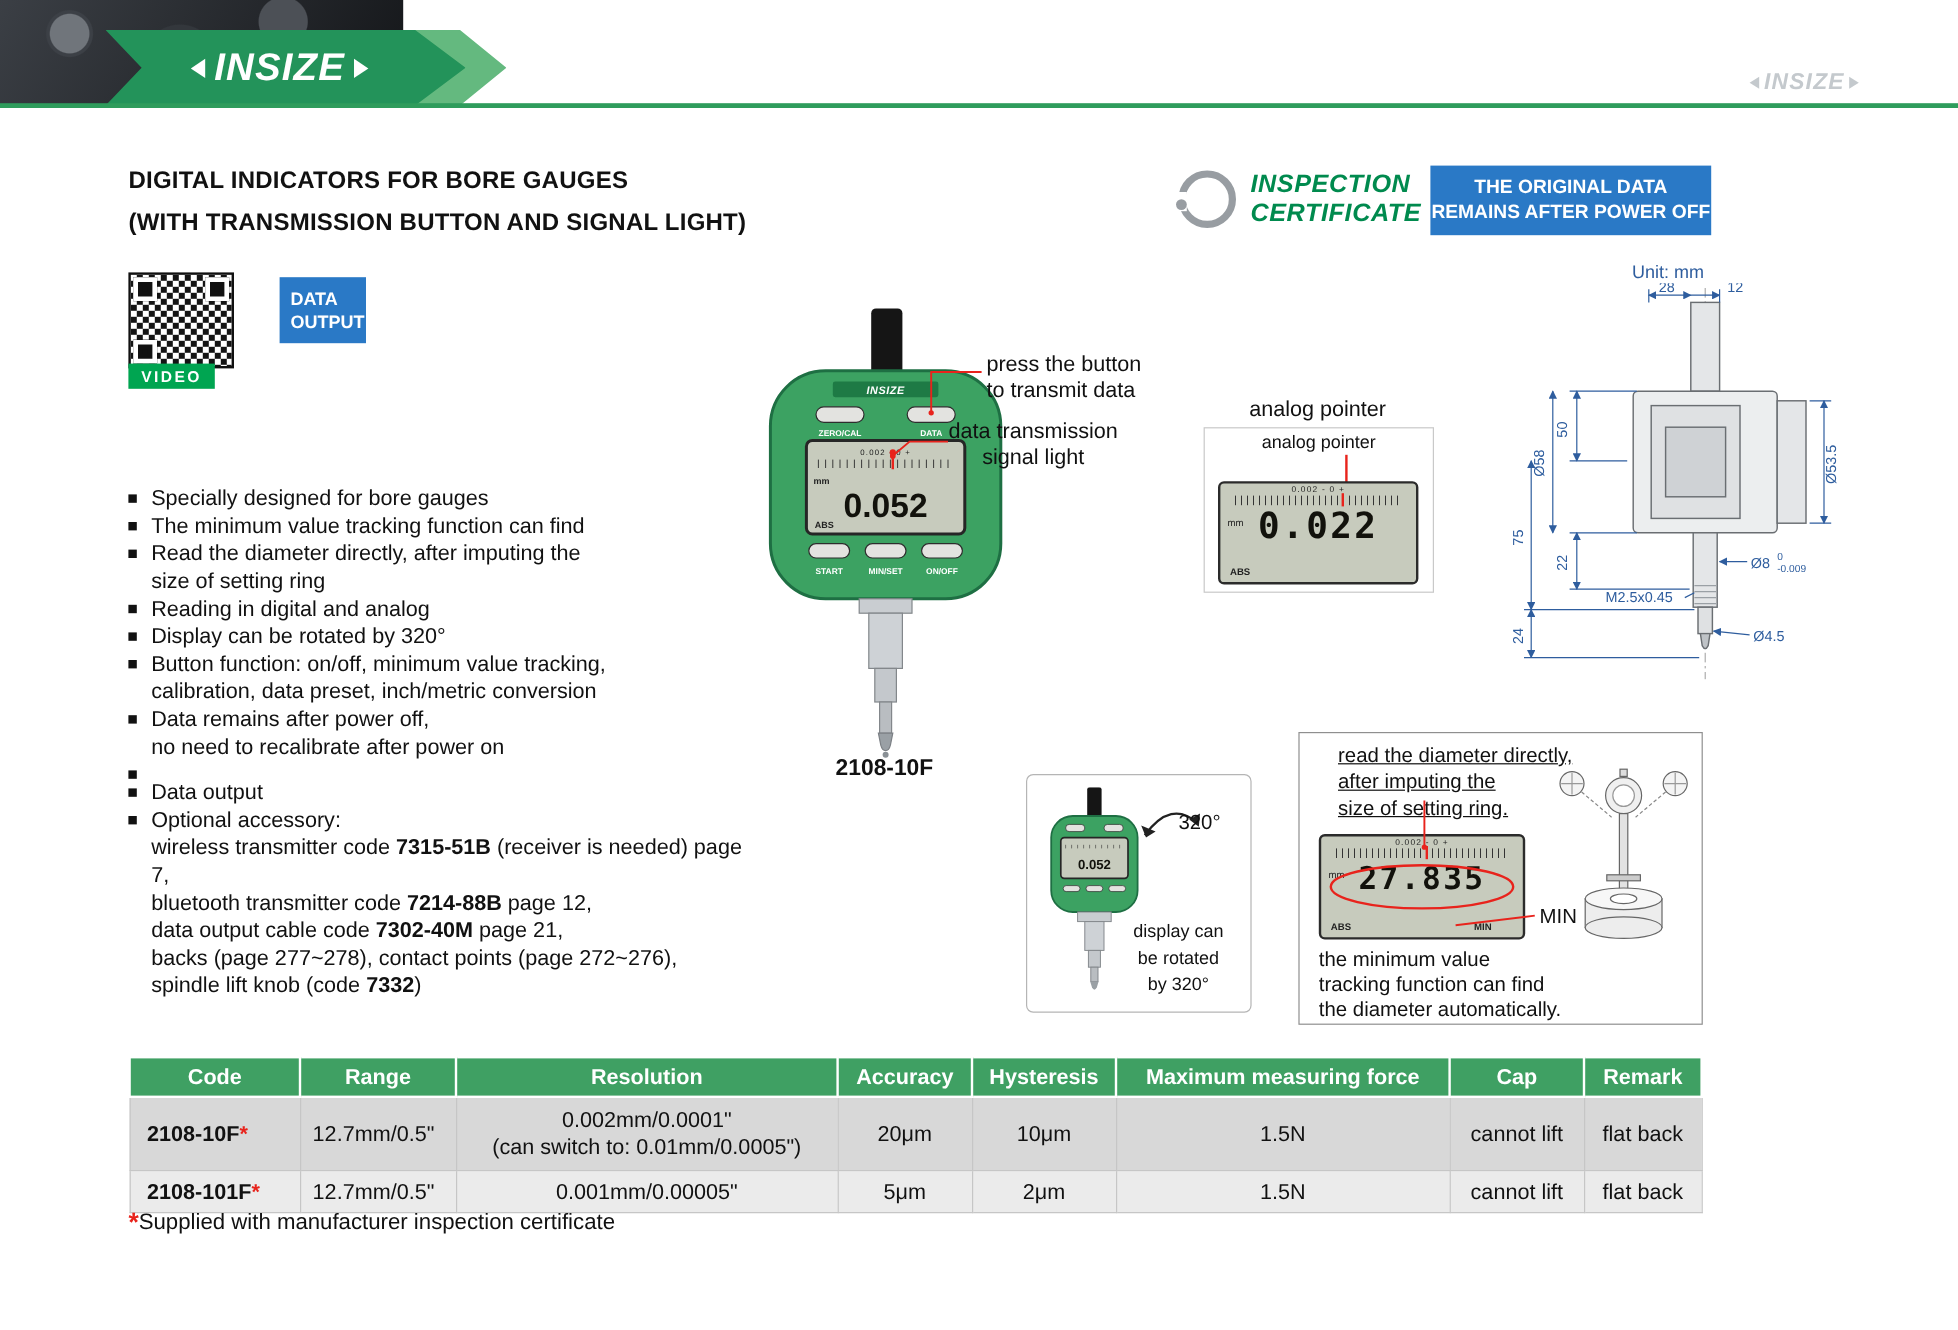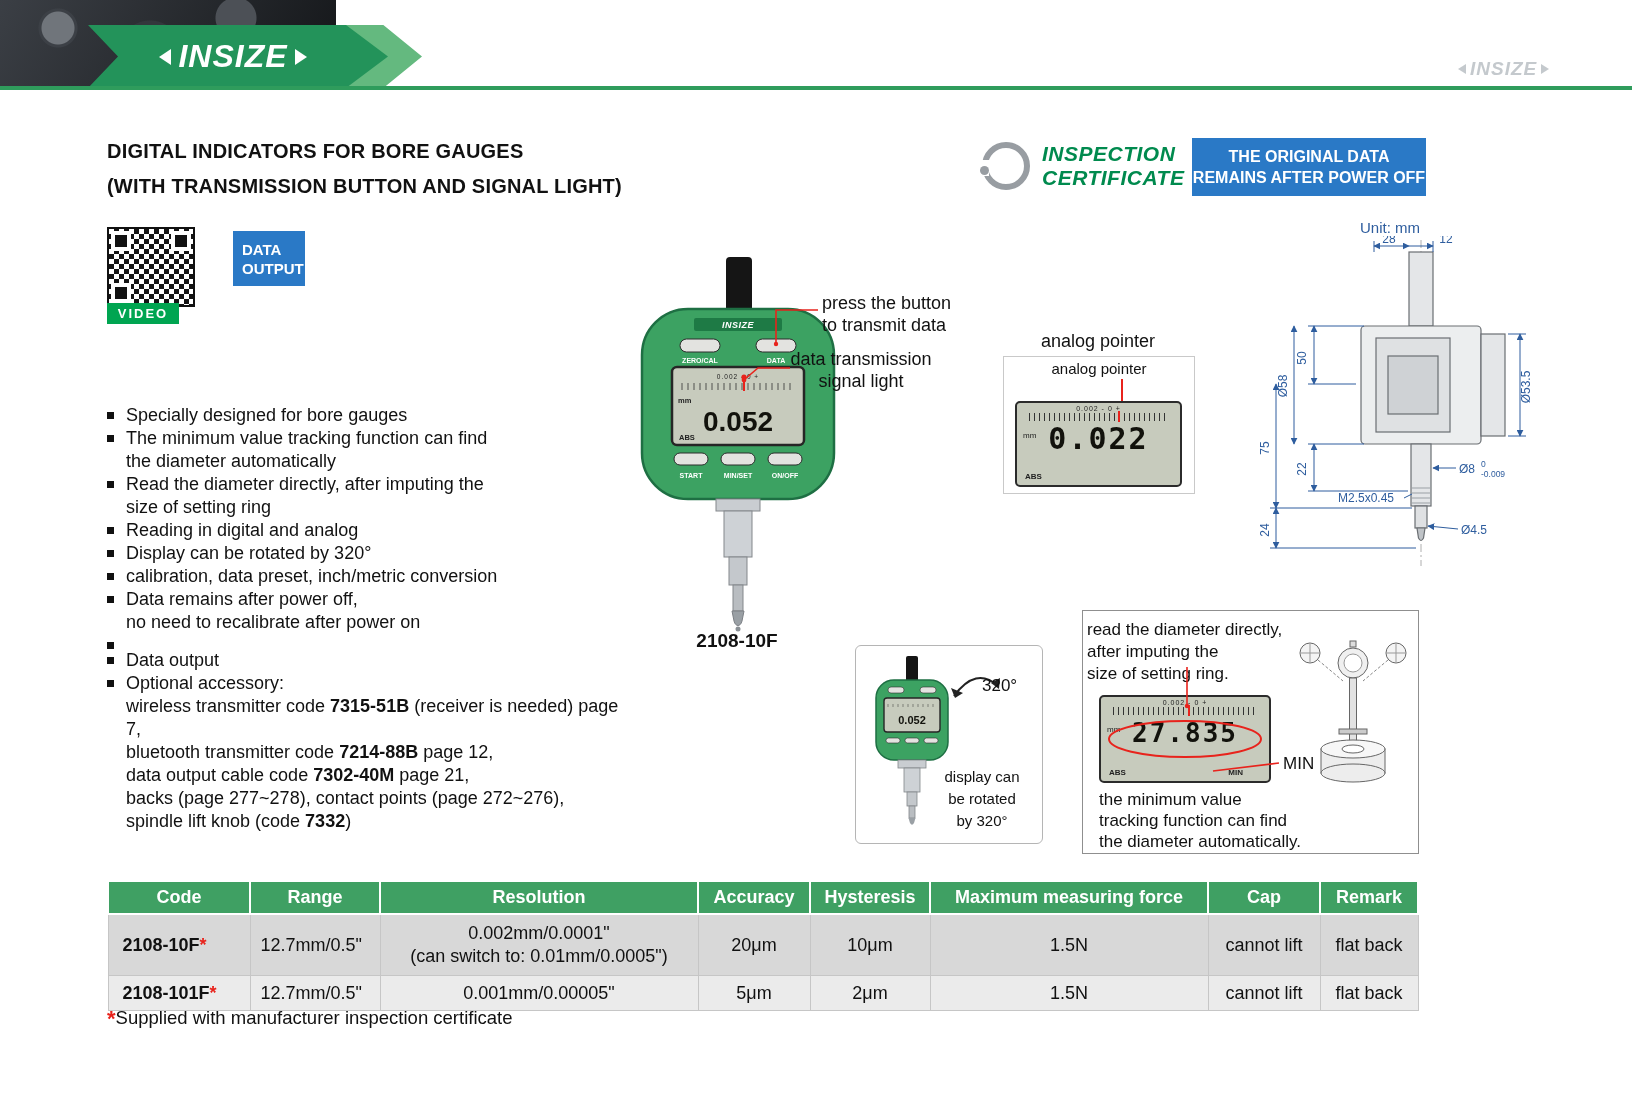--- a/index.html
+++ b/index.html
@@ -93,21 +93,21 @@
   
   .rot-box{left:855px;top:645px;width:186px;height:197px;border:1px solid #b5b5b5;border-radius:6px;background:#fff;}
   .rot-gsvg{position:absolute;left:10px;top:10px;width:92px;height:172px;}
   .rg-digits{font-family:"DejaVu Sans Mono",monospace;font-size:11px;font-weight:bold;fill:#12120c;text-anchor:middle;}
   .rot-arrow{position:absolute;left:94px;top:22px;width:52px;height:34px;}
   .rot-angle{position:absolute;left:126px;top:30px;font-size:17px;}
   .rot-text{position:absolute;left:72px;top:120px;width:108px;text-align:center;font-size:15px;line-height:22px;}
 
   
   .mt-box{left:1082px;top:610px;width:335px;height:242px;border:1px solid #8f8f8f;background:#fff;}
-  .mt-top{position:absolute;left:4px;top:8px;font-size:17px;line-height:22px;}
+  .mt-top{position:absolute;left:32px;top:8px;font-size:17px;line-height:22px;text-decoration:underline;}
   .mt-lcd{left:16px;top:84px;width:172px;height:88px;}
   .mt-lcd .lcd-digits{font-size:26px;margin-top:3px;letter-spacing:2px;}
   .mt-min-in{position:absolute;right:26px;bottom:4px;font-size:8px;font-weight:bold;color:#222;}
   .mt-min-label{position:absolute;left:200px;top:143px;font-size:17px;}
   .mt-bottom{position:absolute;left:16px;top:178px;font-size:17px;line-height:21px;}
   .mt-annot{position:absolute;left:0;top:0;width:335px;height:242px;pointer-events:none;}
   .mt-illus{position:absolute;left:214px;top:26px;width:112px;height:150px;}
 
   
   .tdraw{left:1256px;top:236px;width:300px;height:345px;}
@@ -188,21 +188,20 @@
     <div class="feat">
         <span class="bullet"></span>
         <span>
           <span class="line">Specially designed for bore gauges</span>
         </span>
       </div>
     <div class="feat">
         <span class="bullet"></span>
         <span>
           <span class="line">The minimum value tracking function can find</span>
-          <span class="line">the diameter automatically</span>
         </span>
       </div>
     <div class="feat">
         <span class="bullet"></span>
         <span>
           <span class="line">Read the diameter directly, after imputing the</span>
           <span class="line">size of setting ring</span>
         </span>
       </div>
     <div class="feat">
@@ -213,20 +212,21 @@
       </div>
     <div class="feat">
         <span class="bullet"></span>
         <span>
           <span class="line">Display can be rotated by 320°</span>
         </span>
       </div>
     <div class="feat">
         <span class="bullet"></span>
         <span>
+          <span class="line">Button function: on/off, minimum value tracking,</span>
           <span class="line">calibration, data preset, inch/metric conversion</span>
         </span>
       </div>
     <div class="feat">
         <span class="bullet"></span>
         <span>
           <span class="line">Data remains after power off,</span>
           <span class="line">no need to recalibrate after power on</span>
         </span>
       </div>

